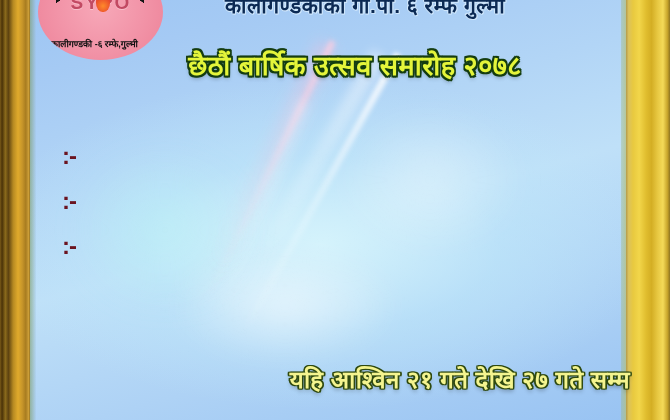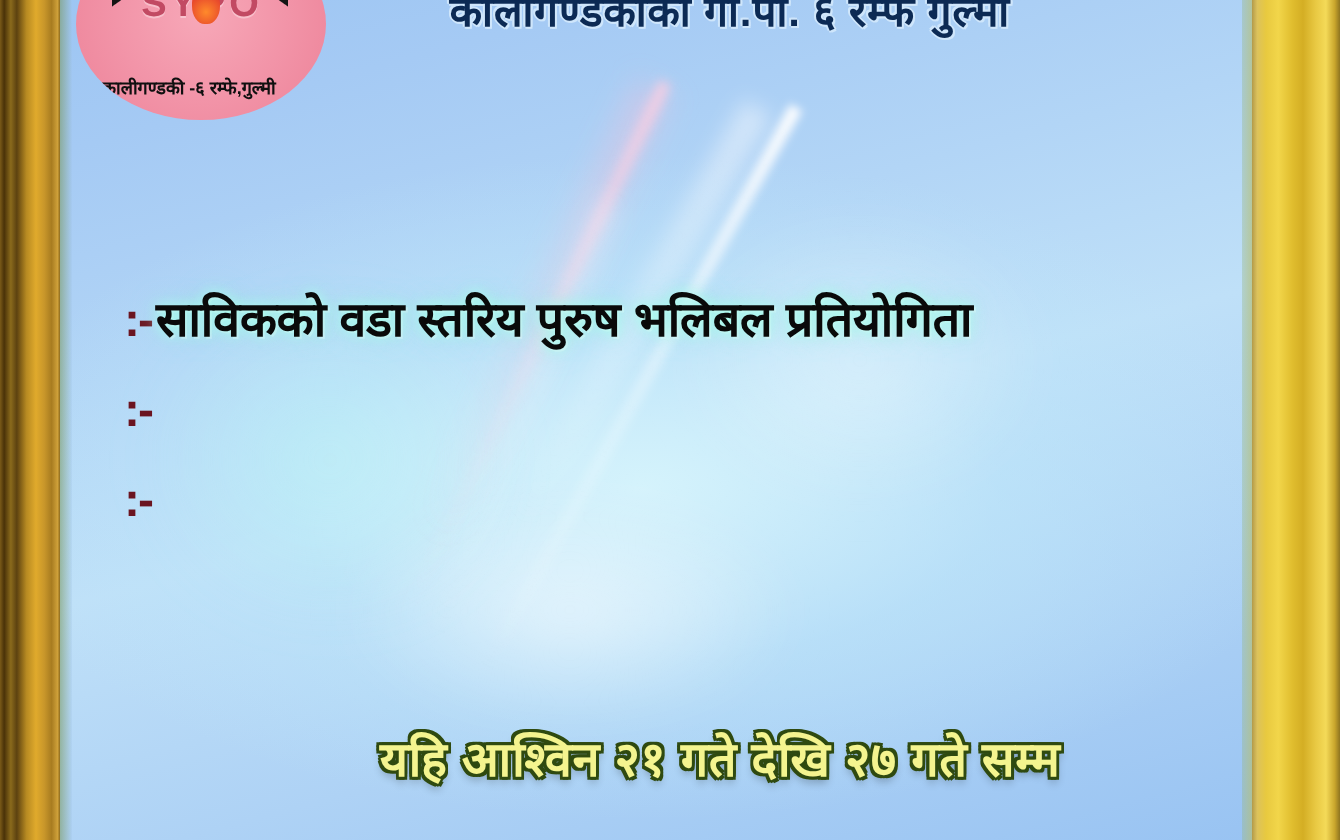--- a/index.html
+++ b/index.html
@@ -265,21 +265,21 @@
     text-shadow:
       0 0 6px rgba(170,255,236,0.95),
       0 0 12px rgba(150,245,225,0.6),
       1px 1px 0 rgba(255,255,255,0.35);
   }
 
   .footer-line {
     position: absolute;
     left: 190px; top: 362px;
     width: 440px;
-    text-align: left;
+    text-align: right;
     font-size: 24px;
     font-weight: 700;
     color: #f4f48f;
     letter-spacing: 0.5px;
     white-space: nowrap;
     text-shadow:
       1.4px 0 0 #2f4a10, -1.4px 0 0 #2f4a10,
       0 1.4px 0 #2f4a10, 0 -1.4px 0 #2f4a10,
       1.4px 1.4px 0 #2f4a10, -1.4px -1.4px 0 #2f4a10,
       1.4px -1.4px 0 #2f4a10, -1.4px 1.4px 0 #2f4a10,
@@ -311,25 +311,25 @@
 
     <div class="logo-figure logo-fig-l"></div>
     <div class="logo-figure logo-fig-r"></div>
     <div class="logo-sypo">SYPO</div>
     <div class="logo-flame"></div>
     <div class="logo-caption">कालीगण्डकी -६ रम्फे,गुल्मी</div>
   </div>
 
   <div class="header-line">कालीगण्डकीको गा.पा. ६ रम्फे गुल्मी</div>
 
+  <div class="title-line">छैठौं बार्षिक उत्सव समारोह २०७८</div>
 
   <div class="item-list">
     <div class="item-row">
       <span class="item-bullet">:-</span>
-      <span class="item-text">साविकको वडा स्तरिय पुरुष भलिबल प्रतियोगिता</span>
     </div>
     <div class="item-row">
       <span class="item-bullet">:-</span>
     </div>
     <div class="item-row">
       <span class="item-bullet">:-</span>
     </div>
   </div>
 
   <div class="footer-line">यहि आश्विन २१ गते देखि २७ गते सम्म</div>

